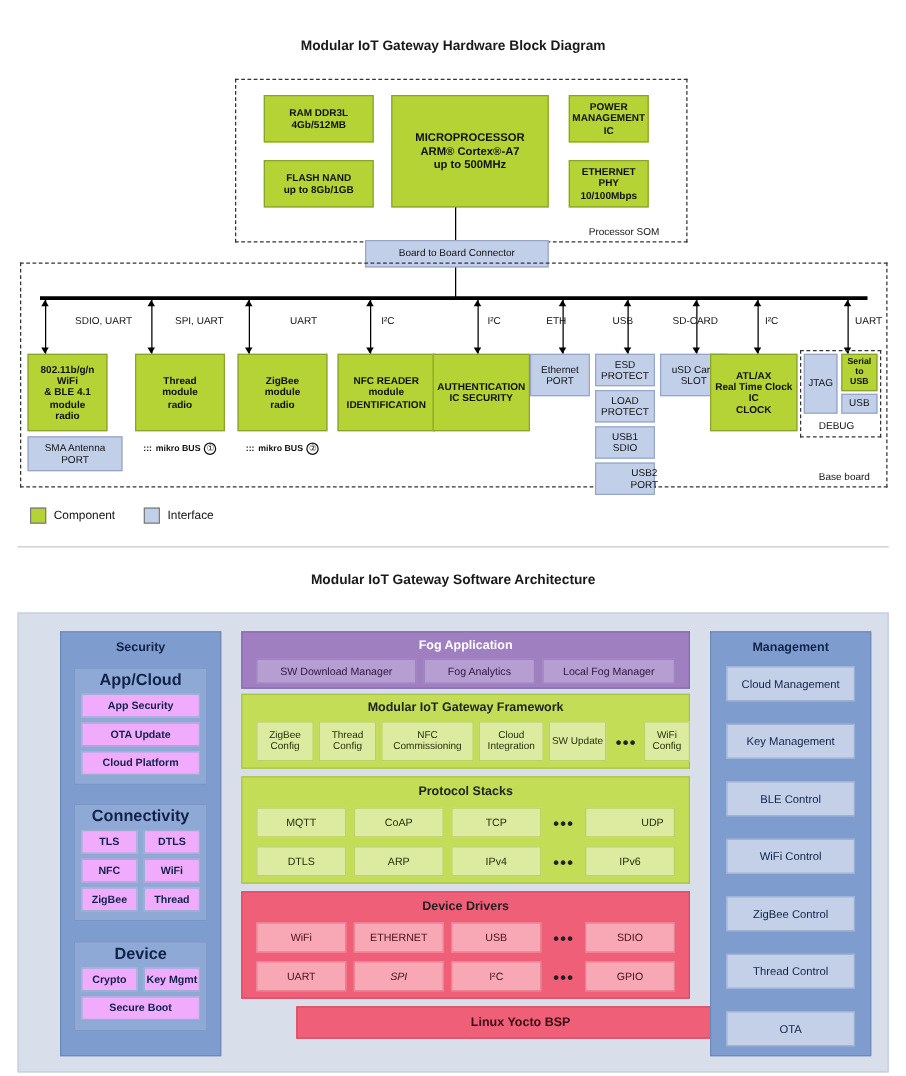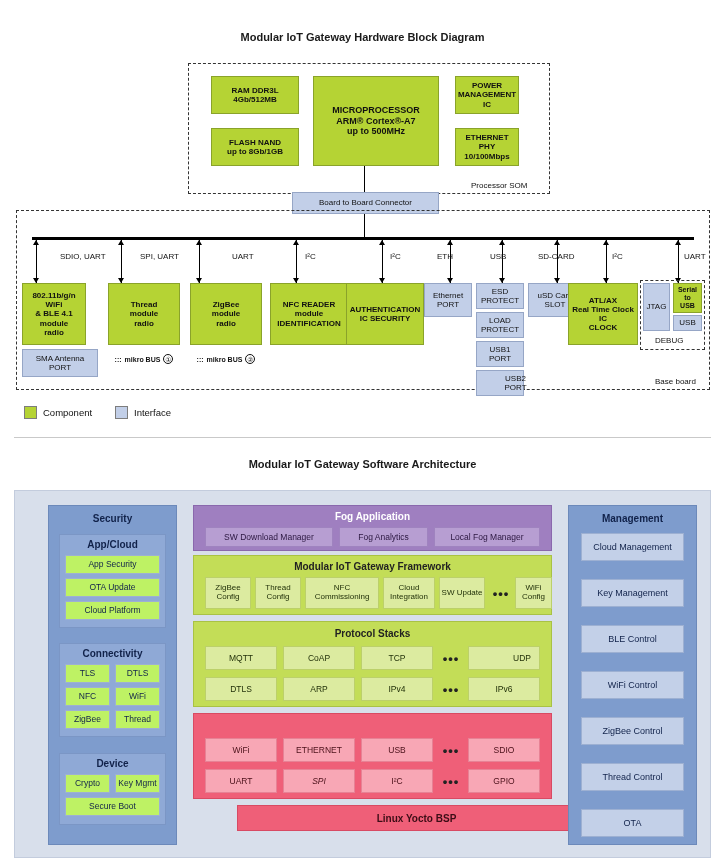--- a/index.html
+++ b/index.html
@@ -95,24 +95,25 @@
   .col-title {
     position:absolute; width:100%; text-align:center;
     font-size:10px; font-weight:bold; color:#11224a;
   }
   .grp {
     position:absolute; background:#8fa9d6; border:1px solid #7b96c5;
   }
   .cell {
     position:absolute; display:flex; align-items:center; justify-content:center;
     text-align:center; font-size:8.5px; color:#11224a;
-    background:#bef264; border:1px solid #9db0d2;
+    background:#f0abfc; border:1px solid #9db0d2;
     line-height:1.1;
-  }
-  .cell.head { background:transparent; border:none; font-weight:bold; font-size:10px; }
+    font-weight:bold;
+  }
+  .cell.head { background:transparent; border:none; font-weight:bold; font-size:13px; }
   .panel { position:absolute; }
   .panel-title {
     position:absolute; width:100%; text-align:center;
     font-weight:bold; font-size:10px; color:#222;
   }
   .fog { background:#9f7fc0; border:1px solid #8a68ad; }
   .fog-cell {
     position:absolute; display:flex; align-items:center; justify-content:center;
     text-align:center; font-size:8.5px; color:#2b1740;
     background:#b79ed2; border:1px solid #9f83bf;
@@ -255,21 +256,21 @@
   <div class="comp" style="left:346px; top:283px; width:78px; height:62px; white-space:pre-line;">AUTHENTICATION
 IC SECURITY</div>
 
   <div class="iface" style="left:424px; top:283px; width:48px; height:34px; white-space:pre-line; font-weight:normal;">Ethernet
 PORT</div>
   <div class="iface" style="left:476px; top:283px; width:48px; height:26px; white-space:pre-line; font-weight:normal;">ESD
 PROTECT</div>
   <div class="iface" style="left:476px; top:312px; width:48px; height:26px; white-space:pre-line; font-weight:normal;">LOAD
 PROTECT</div>
   <div class="iface" style="left:476px; top:341px; width:48px; height:26px; white-space:pre-line; font-weight:normal;">USB1
-PORT</div>
+SDIO</div>
   <div class="iface" style="left:476px; top:370px; width:48px; height:26px; white-space:pre-line; font-weight:normal;padding-left:32px;">USB2
 PORT</div>
 
   <div class="iface" style="left:528px; top:283px; width:54px; height:34px; white-space:pre-line; font-weight:normal;">uSD Card
 SLOT</div>
 
   <div class="comp" style="left:568px; top:283px; width:70px; height:62px; white-space:pre-line;">ATL/AX
 Real Time Clock
 IC
 CLOCK</div>
@@ -352,20 +353,21 @@
   <div class="st-cell" style="left:346px; top:155px; width:72px; height:24px;">TCP</div>
   <div class="dots3" style="left:420px; top:155px; width:32px; height:24px;">•••</div>
   <div class="st-cell" style="left:453px; top:155px; width:72px; height:24px;padding-left:36px;">UDP</div>
   <div class="st-cell" style="left:190px; top:186px; width:72px; height:24px;">DTLS</div>
   <div class="st-cell" style="left:268px; top:186px; width:72px; height:24px;">ARP</div>
   <div class="st-cell" style="left:346px; top:186px; width:72px; height:24px;">IPv4</div>
   <div class="dots3" style="left:420px; top:186px; width:32px; height:24px;">•••</div>
   <div class="st-cell" style="left:453px; top:186px; width:72px; height:24px;">IPv6</div>
 
   <div class="panel drivers" style="left:178px; top:222px; width:359px; height:86px;"></div>
+  <div class="panel-title" style="left:178px; top:229px; width:359px;">Device Drivers</div>
   <div class="dr-cell" style="left:190px; top:247px; width:72px; height:24px;">WiFi</div>
   <div class="dr-cell" style="left:268px; top:247px; width:72px; height:24px;">ETHERNET</div>
   <div class="dr-cell" style="left:346px; top:247px; width:72px; height:24px;">USB</div>
   <div class="dots3" style="left:420px; top:247px; width:32px; height:24px;">•••</div>
   <div class="dr-cell" style="left:453px; top:247px; width:72px; height:24px;">SDIO</div>
   <div class="dr-cell" style="left:190px; top:278px; width:72px; height:24px;">UART</div>
   <div class="dr-cell" style="left:268px; top:278px; width:72px; height:24px;font-style:italic;">SPI</div>
   <div class="dr-cell" style="left:346px; top:278px; width:72px; height:24px;">I²C</div>
   <div class="dots3" style="left:420px; top:278px; width:32px; height:24px;">•••</div>
   <div class="dr-cell" style="left:453px; top:278px; width:72px; height:24px;">GPIO</div>

